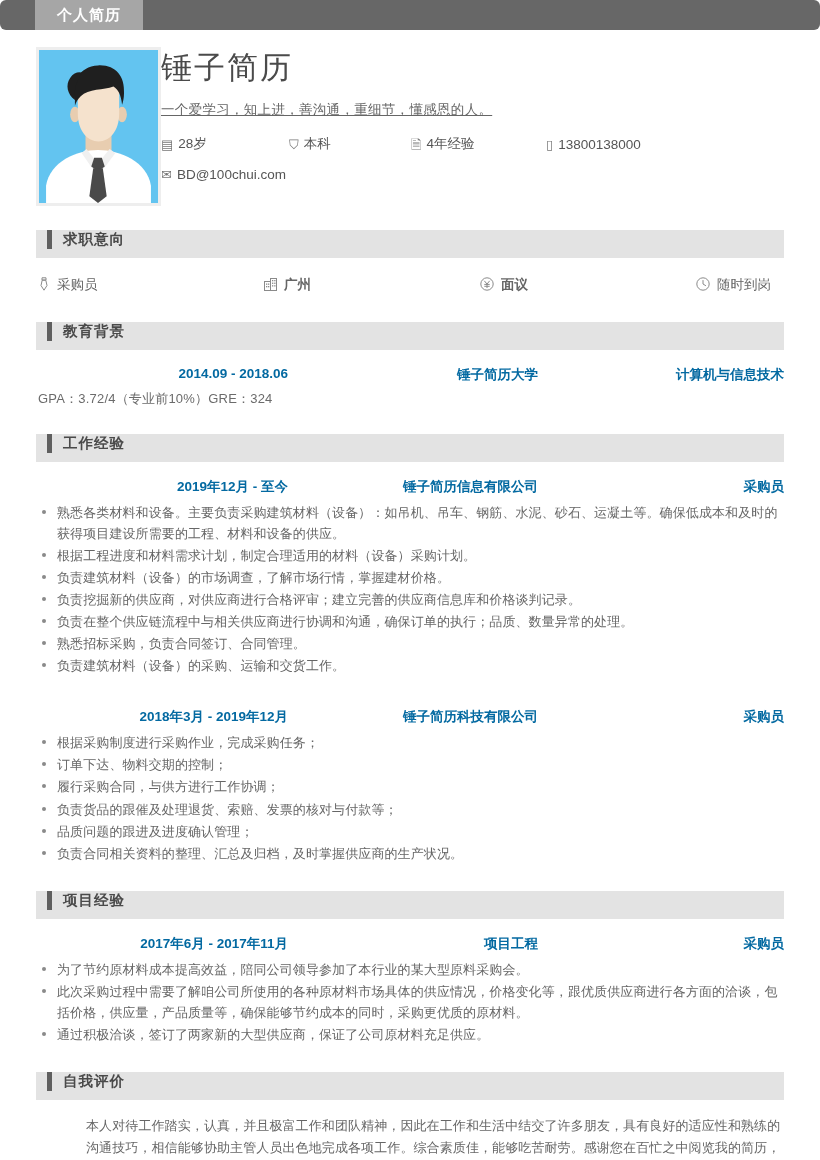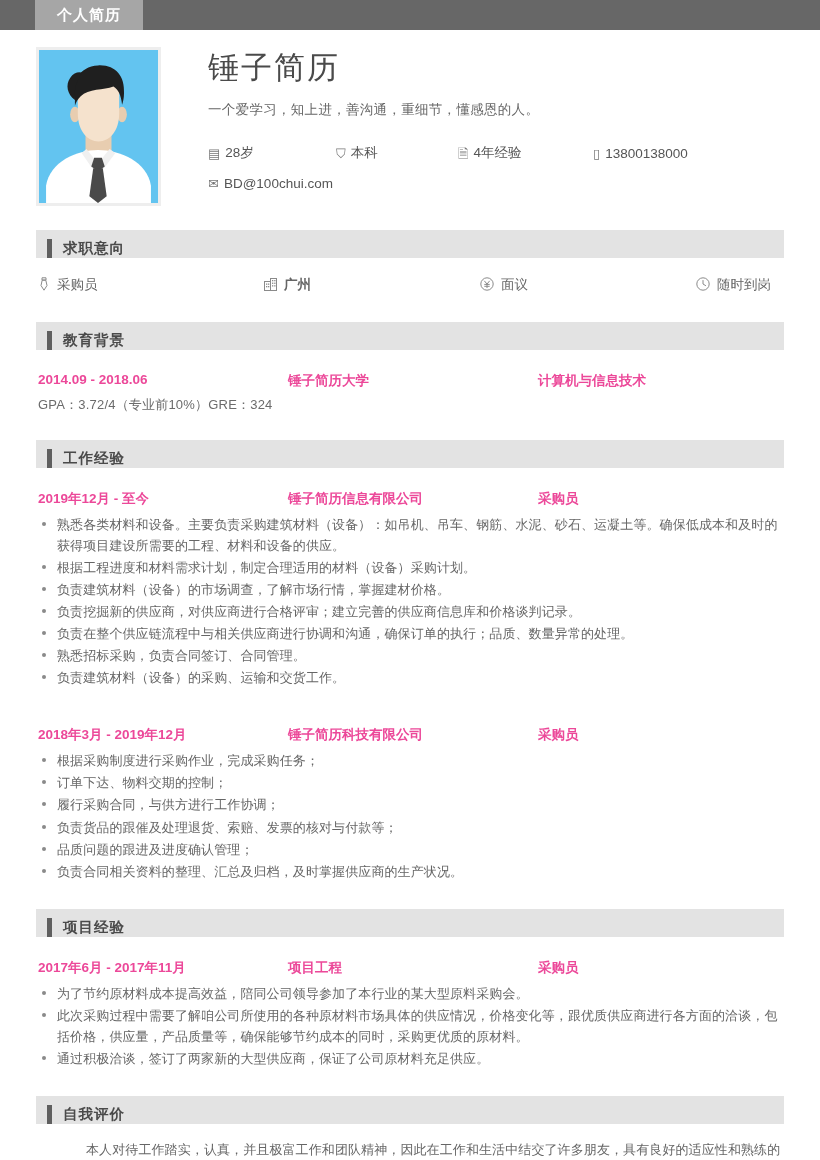--- a/index.html
+++ b/index.html
@@ -14,20 +14,21 @@
     color: #555555;
     overflow: hidden;
   }
 
   
   .topbar {
     height: 30px;
     background: #676767;
     display: flex;
     align-items: stretch;
+    border-radius: 6px;
   }
   .topbar-spacer { width: 35px; flex: 0 0 35px; }
   .topbar-tab {
     background: #a6a6a6;
     color: #ffffff;
     font-size: 15px;
     font-weight: bold;
     letter-spacing: 1px;
     display: flex;
     align-items: center;
@@ -52,36 +53,36 @@
     border: 3px solid #eeeeee;
     box-sizing: border-box;
     background: #63c4f0;
     overflow: hidden;
     position: relative;
   }
   .avatar-frame svg { display: block; width: 100%; height: 100%; }
 
   .profile-info {
     flex: 1;
-    padding-left: 47px;
     padding-top: 4px;
   }
   .person-name {
     font-size: 31px;
     color: #4a4a4a;
     font-weight: normal;
     letter-spacing: 2px;
     line-height: 1.1;
     margin: 0 0 16px 0;
   }
   .person-tagline {
     font-size: 13.5px;
     color: #666666;
-    margin-bottom: 25px;
+    margin-bottom: 16px;
     letter-spacing: 0.3px;
+    text-decoration: underline;
   }
   .meta-row {
     display: flex;
     margin-bottom: 14px;
   }
   .meta-item {
     font-size: 13.5px;
     color: #555555;
     display: flex;
     align-items: center;
@@ -96,21 +97,21 @@
   }
   .meta-w1 { width: 128px; }
   .meta-w2 { width: 122px; }
   .meta-w3 { width: 135px; }
 
   
   .section-head {
     background: #e3e3e3;
     height: 28px;
     display: flex;
-    align-items: flex-end;
+    align-items: flex-start;
     margin-top: 24px;
     margin-bottom: 10px;
   }
   .section-accent {
     width: 5px;
     height: 19px;
     background: #5f5f5f;
     margin-left: 11px;
     margin-right: 11px;
     flex: 0 0 5px;
@@ -135,31 +136,32 @@
     white-space: nowrap;
   }
   .intent-item .mi {
     margin-right: 7px;
     color: #888888;
     font-size: 13px;
     line-height: 1;
   }
   .iw1 { width: 226px; }
   .iw2 { width: 216px; font-weight: bold; }
-  .iw3 { width: 216px; }
+  .iw3 { width: 216px; font-weight: bold; }
 
   
   .entry { padding: 0 0 2px 2px; }
   .entry-head {
     display: flex;
     font-size: 13.5px;
     font-weight: bold;
-    color: #ec4899;
+    color: #0369a1;
     margin-bottom: 6px;
-    margin-top: 22px;
+    margin-top: 16px;
+    text-align: right;
   }
   .col-date { width: 250px; flex: 0 0 250px; }
   .col-org  { width: 250px; flex: 0 0 250px; }
   .col-role { flex: 1; }
 
   .entry-sub {
     font-size: 13px;
     color: #6b6b6b;
     margin-bottom: 0;
     letter-spacing: 0.2px;

